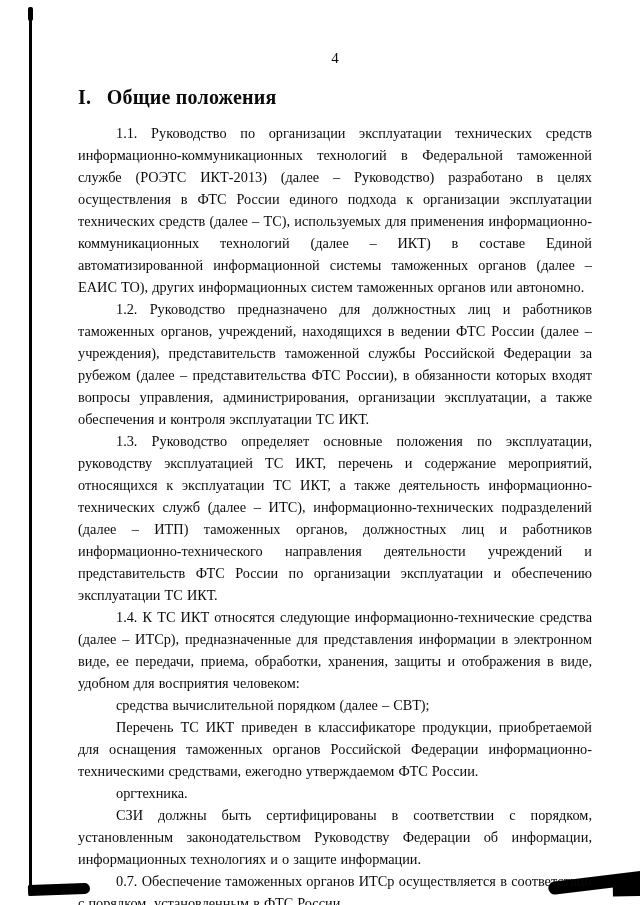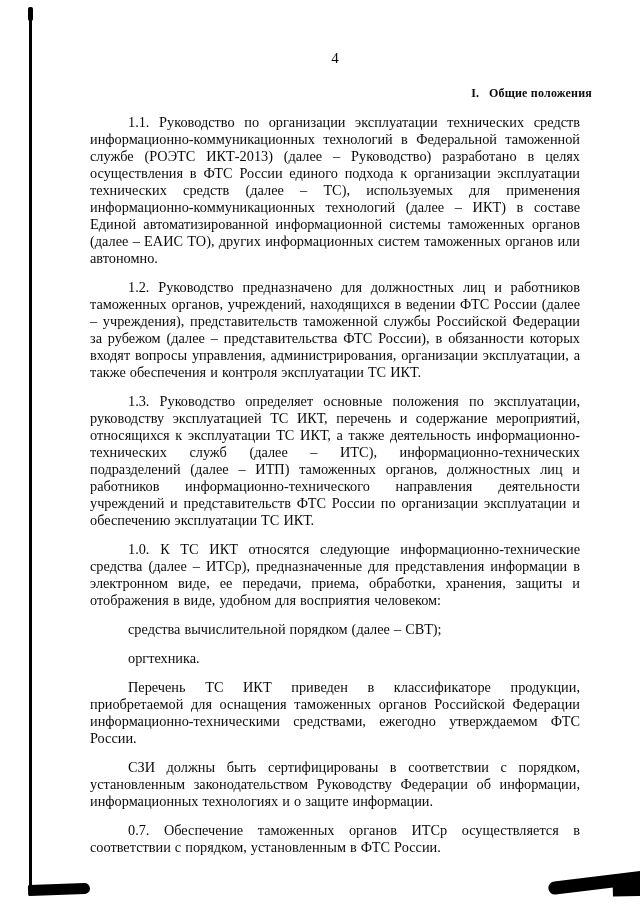--- a/index.html
+++ b/index.html
@@ -47,30 +47,30 @@
     left: 78px;
     top: 50px;
     width: 514px;
   }
   .page-number {
     text-align: center;
     font-size: 15px;
     margin: 0 0 19px 0;
   }
   .heading {
-    text-align: right;
-    font-size: 12px;
+    text-align: left;
+    font-size: 20px;
     font-weight: bold;
     margin: 0 0 13px 0;
     letter-spacing: 0.2px;
   }
   p.body-par {
-    margin: 12px;
+    margin: 0;
     font-size: 14.3px;
-    line-height: 17px;
+    line-height: 22px;
     text-align: justify;
     text-indent: 38px;
     word-spacing: 0.5px;
   }
 </style>
 </head>
 <body>
 
 <div class="page">
 
@@ -78,21 +78,21 @@
   <div class="artifact artifact-bottom-left"></div>
   <div class="artifact artifact-bottom-right"></div>
 
   <div class="content">
     <div class="page-number">4</div>
     <h1 class="heading">I.&nbsp;&nbsp;&nbsp;Общие положения</h1>
 
     <p class="body-par">1.1. Руководство по организации эксплуатации технических средств информационно-коммуникационных технологий в Федеральной таможенной службе (РОЭТС ИКТ-2013) (далее – Руководство) разработано в целях осуществления в ФТС России единого подхода к организации эксплуатации технических средств (далее – ТС), используемых для применения информационно-коммуникационных технологий (далее – ИКТ) в составе Единой автоматизированной информационной системы таможенных органов (далее – ЕАИС ТО), других информационных систем таможенных органов или автономно.</p>
     <p class="body-par">1.2. Руководство предназначено для должностных лиц и работников таможенных органов, учреждений, находящихся в ведении ФТС России (далее – учреждения), представительств таможенной службы Российской Федерации за рубежом (далее – представительства ФТС России), в обязанности которых входят вопросы управления, администрирования, организации эксплуатации, а также обеспечения и контроля эксплуатации ТС ИКТ.</p>
     <p class="body-par">1.3. Руководство определяет основные положения по эксплуатации, руководству эксплуатацией ТС ИКТ, перечень и содержание мероприятий, относящихся к эксплуатации ТС ИКТ, а также деятельность информационно-технических служб (далее – ИТС), информационно-технических подразделений (далее – ИТП) таможенных органов, должностных лиц и работников информационно-технического направления деятельности учреждений и представительств ФТС России по организации эксплуатации и обеспечению эксплуатации ТС ИКТ.</p>
-    <p class="body-par">1.0. К ТС ИКТ относятся следующие информационно-технические средства (далее – ИТСр), предназначенные для представления информации в электронном виде, ее передачи, приема, обработки, хранения, защиты и отображения в виде, удобном для восприятия человеком:</p>
+    <p class="body-par">1.4. К ТС ИКТ относятся следующие информационно-технические средства (далее – ИТСр), предназначенные для представления информации в электронном виде, ее передачи, приема, обработки, хранения, защиты и отображения в виде, удобном для восприятия человеком:</p>
     <p class="body-par">средства вычислительной порядком (далее – СВТ);</p>
+    <p class="body-par">Перечень ТС ИКТ приведен в классификаторе продукции, приобретаемой для оснащения таможенных органов Российской Федерации информационно-техническими средствами, ежегодно утверждаемом ФТС России.</p>
     <p class="body-par">оргтехника.</p>
-    <p class="body-par">Перечень ТС ИКТ приведен в классификаторе продукции, приобретаемой для оснащения таможенных органов Российской Федерации информационно-техническими средствами, ежегодно утверждаемом ФТС России.</p>
     <p class="body-par">СЗИ должны быть сертифицированы в соответствии с порядком, установленным законодательством Руководству Федерации об информации, информационных технологиях и о защите информации.</p>
     <p class="body-par">0.7. Обеспечение таможенных органов ИТСр осуществляется в соответствии с порядком, установленным в ФТС России.</p>
   </div>
 
 </div>
 
 </body></html>

